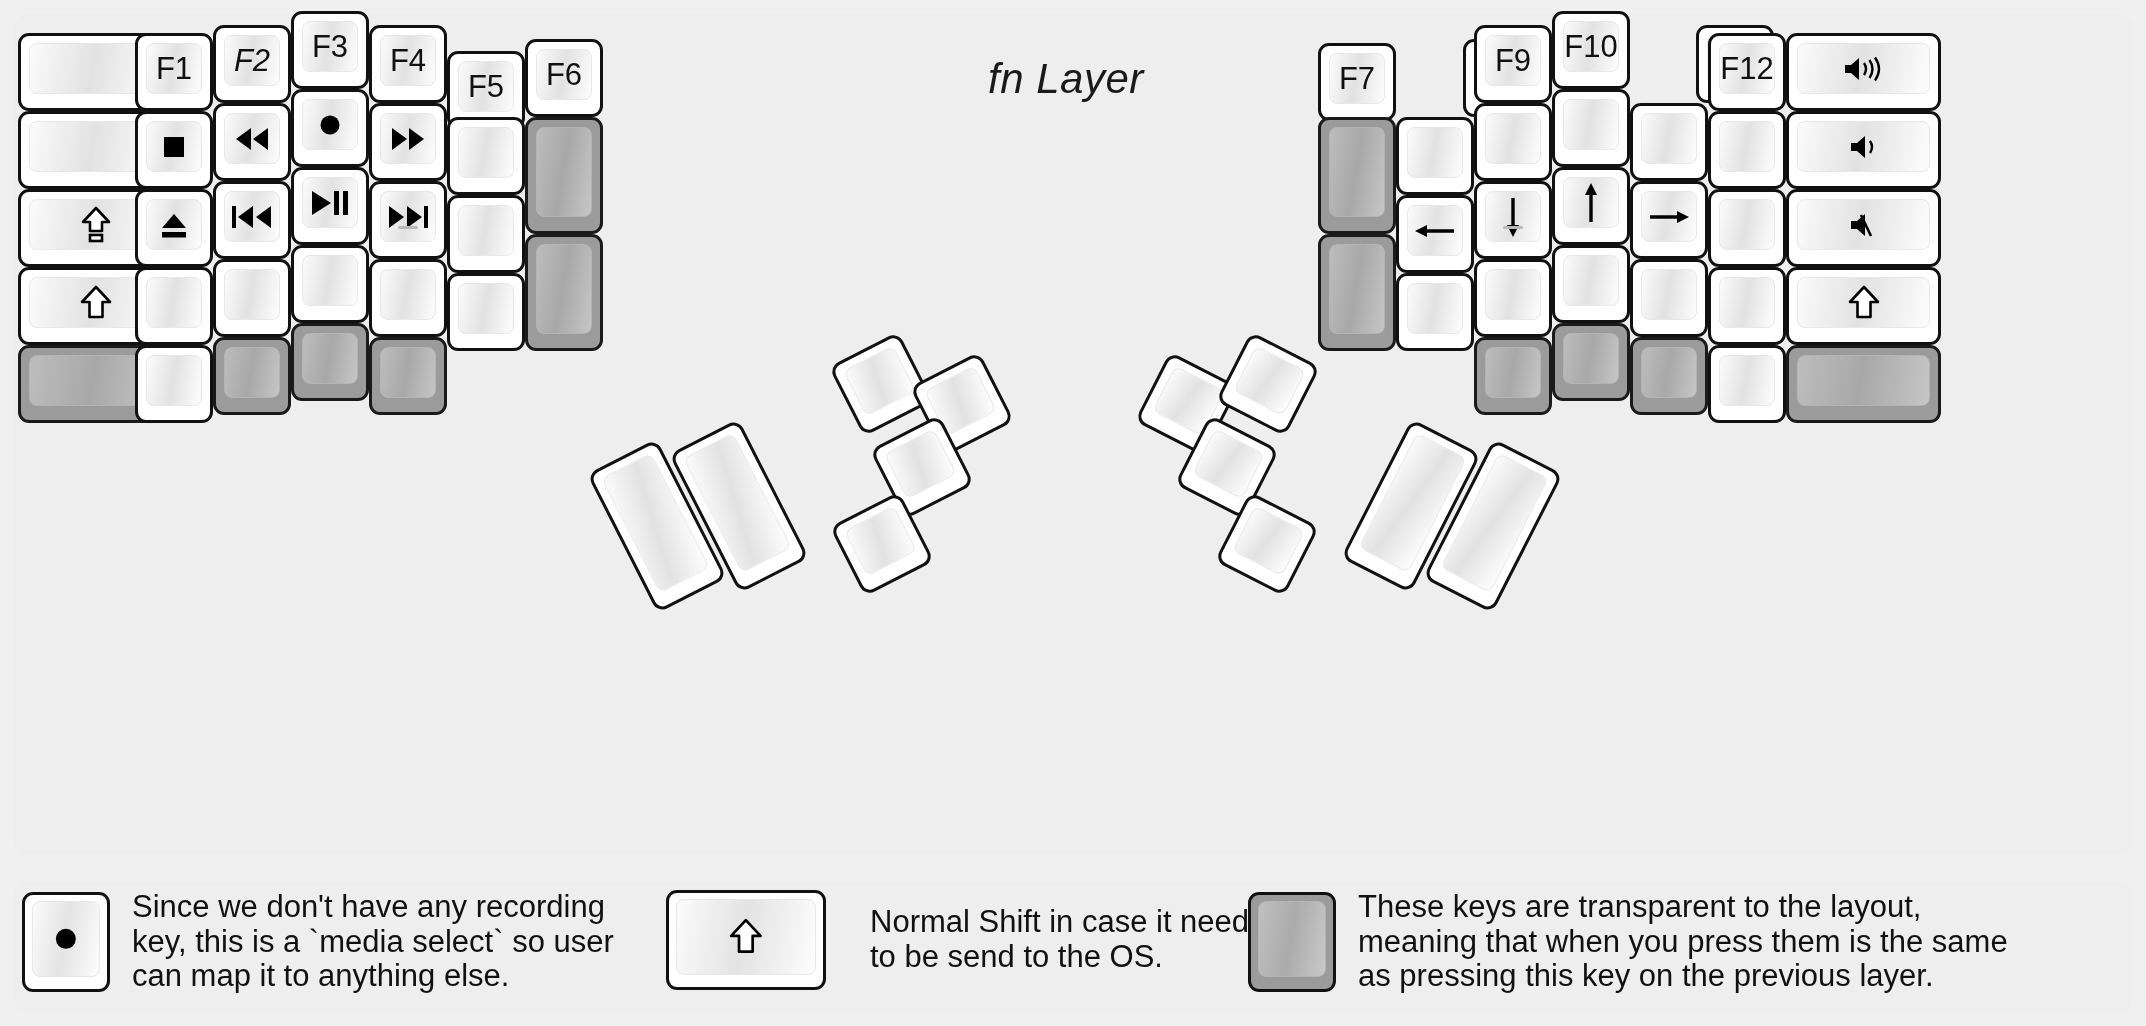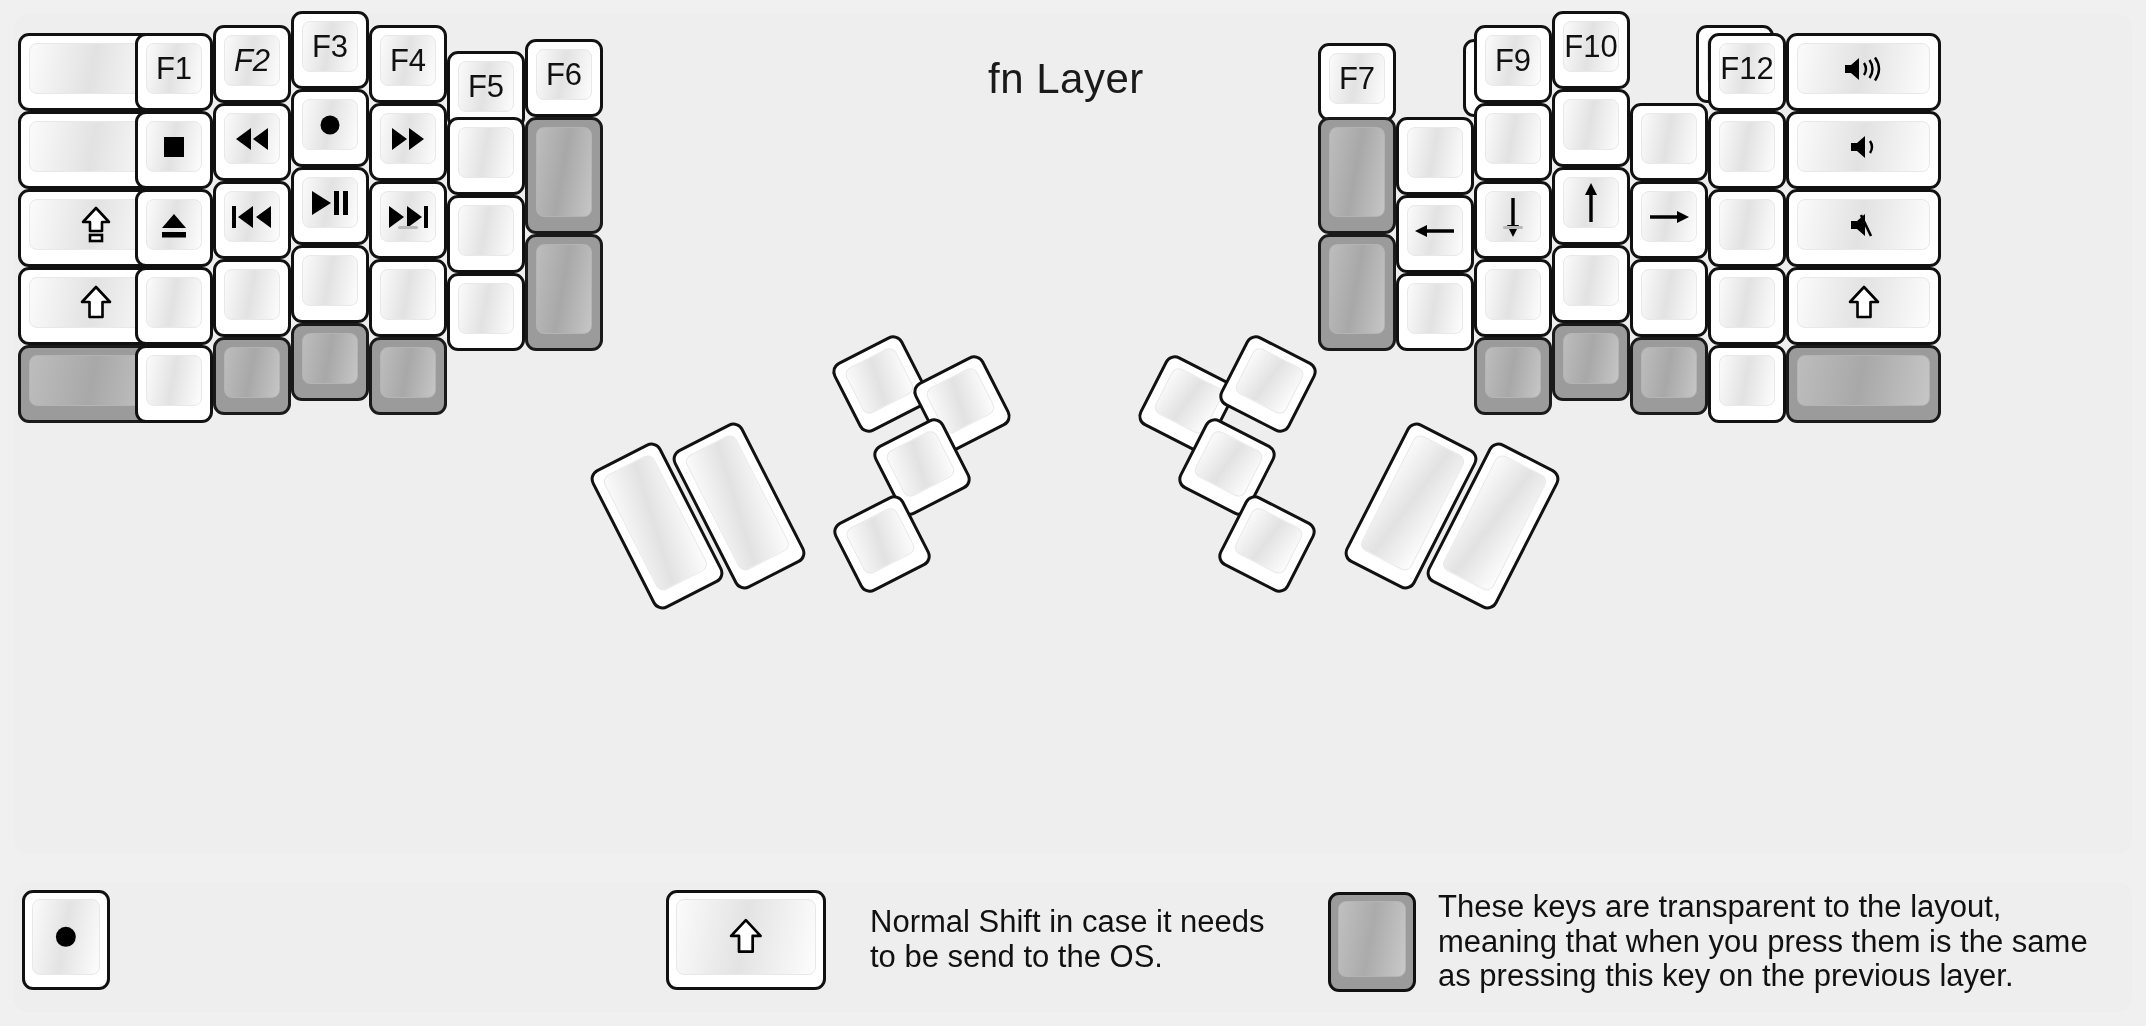--- a/index.html
+++ b/index.html
@@ -101,21 +101,21 @@
   }
   svg{display:block;}
 </style>
 </head>
 <body>
 
 <div id="root">
 
   <div class="panel" id="board-panel"></div>
 
-  <div class="title" id="layer-title" style="left:988px;top:55px;">fn Layer</div>
+  <div class="title" id="layer-title" style="left:988px;top:55px;font-style:italic;">fn Layer</div>
 
   <div id="keys-layer">
       <div class="key" style="left: 18px; top: 33px; width: 155px; height: 78px;">
         <div class="cap"></div>
       </div>
       <div class="key" style="left: 18px; top: 111px; width: 155px; height: 78px;">
         <div class="cap"></div>
       </div>
       <div class="key" style="left: 18px; top: 189px; width: 155px; height: 78px;">
         <div class="cap">
@@ -499,35 +499,38 @@
       <div class="legend-item" style="left: 22px; top: 890px;">
         <div class="legend-key" style="width: 88px; height: 100px;">
           <div class="cap">
             <span class="glyph">
               <svg width="35.7" height="35.7" viewBox="0 0 34 34">
                 <circle cx="17" cy="17" r="9.5" fill="#000"></circle>
               </svg>
             </span>
           </div>
         </div>
+        <div class="legend-text">Since we don't have any recording
+key, this is a `media select` so user
+can map it to anything else.</div>
       </div>
       <div class="legend-item" style="left: 666px; top: 890px; gap: 22px;">
         <div class="legend-key" style="width: 160px; height: 100px;">
           <div class="cap">
             <span class="glyph">
               <svg width="35.7" height="39.9" viewBox="0 0 34 38">
                 <path d="M17 3 L31 18 L23.5 18 L23.5 33 L10.5 33 L10.5 18 L3 18 Z" fill="#fff" stroke="#000" stroke-width="2.6" stroke-linejoin="round"></path>
               </svg>
             </span>
           </div>
         </div>
         <div class="legend-text">Normal Shift in case it needs
 to be send to the OS.</div>
       </div>
-      <div class="legend-item" style="left: 1328px; top: 890px;">
+      <div class="legend-item" style="left: 1248px; top: 890px;">
         <div class="legend-key trans" style="width: 88px; height: 100px;">
           <div class="cap"></div>
         </div>
         <div class="legend-text">These keys are transparent to the layout,
 meaning that when you press them is the same
 as pressing this key on the previous layer.</div>
       </div>
     </div>
 
 </div>

